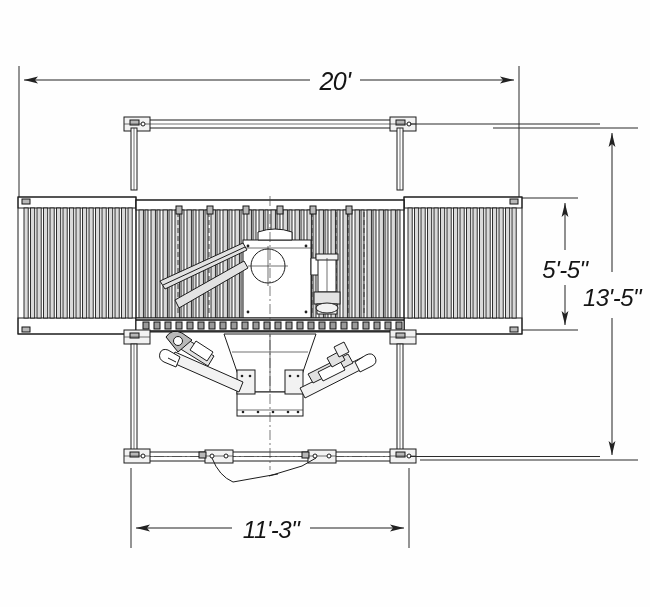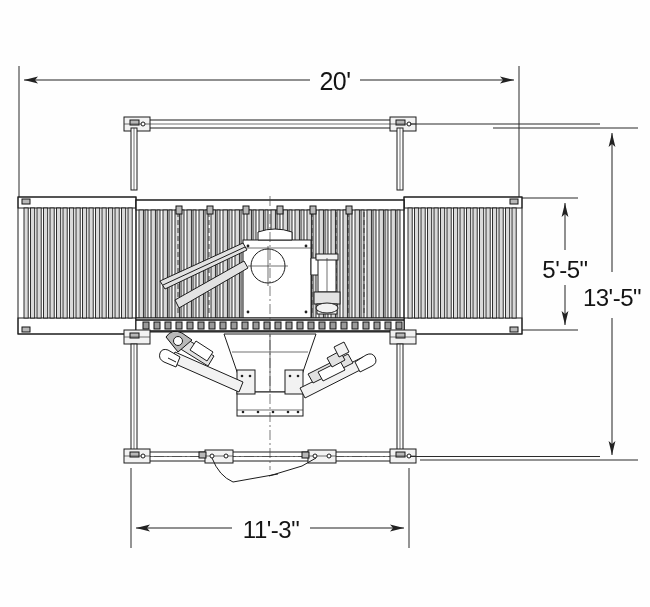--- a/index.html
+++ b/index.html
@@ -7,20 +7,21 @@
   body{
     width:650px;height:607px;
     font-family:"Liberation Sans", sans-serif;
     color:#1a1a1a;
     overflow:hidden;
     position:relative;
   }
   #drawing-root{
     position:absolute;left:0;top:0;width:650px;height:503px;
     background:#eab308;
+    font-style:italic;
   }
   svg#cad{display:block;width:650px;height:607px;}
   .dim-text{
     font-family:"Liberation Sans", sans-serif;
     font-size:25px;
     fill:#141414;
     font-weight:400;
     letter-spacing:-0.5px;
   }
   .dim-text-sm{

